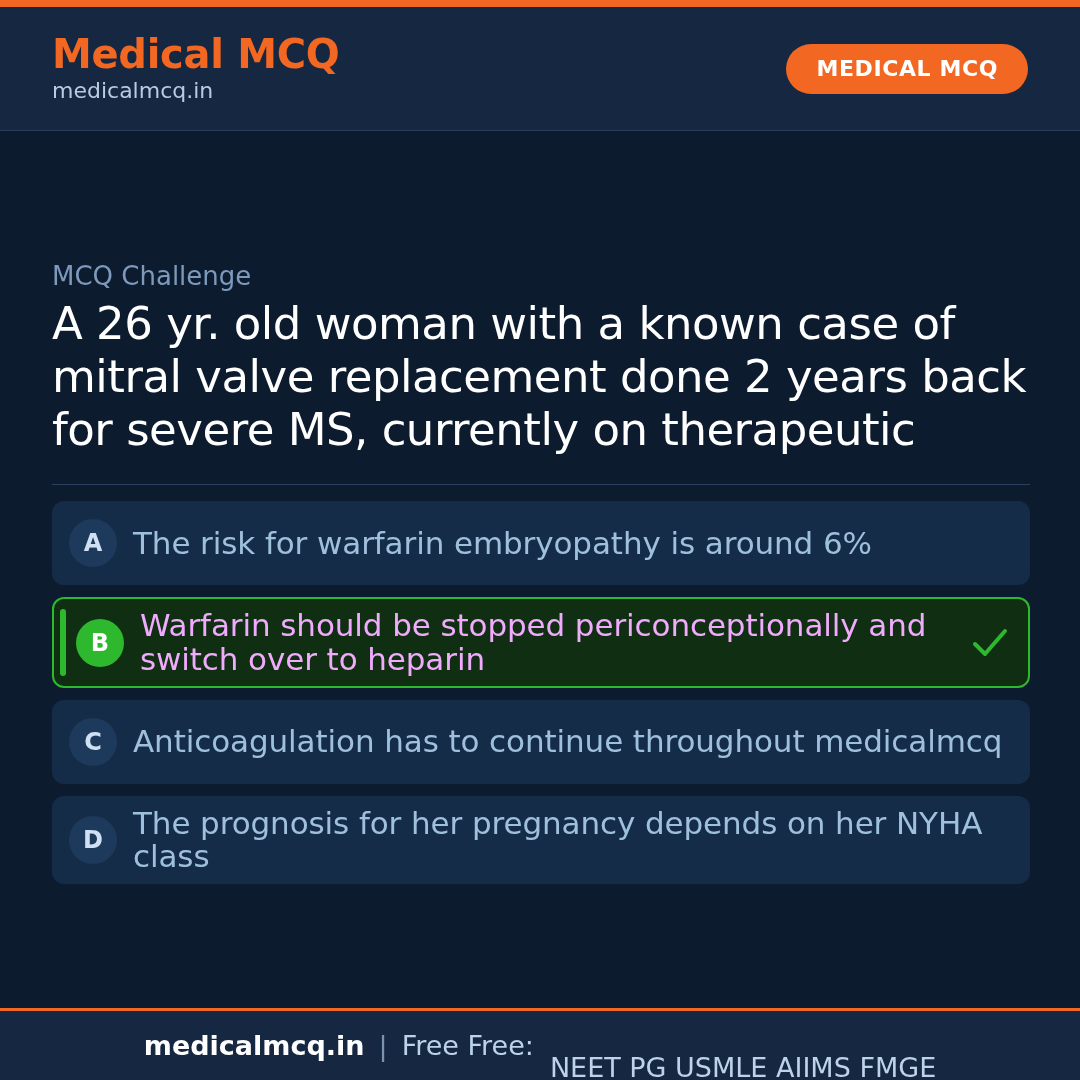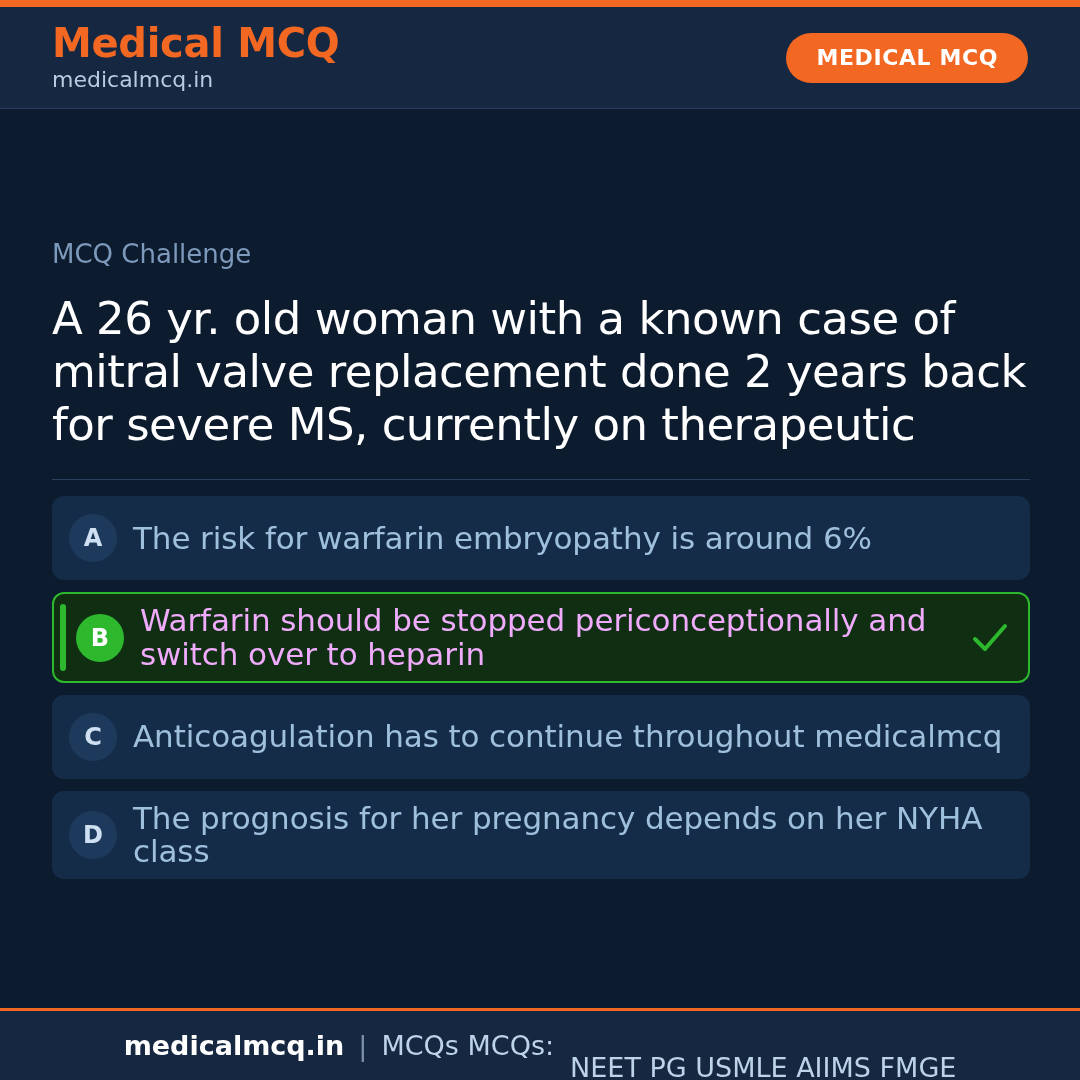--- a/index.html
+++ b/index.html
@@ -19,21 +19,21 @@
   
   .top-accent {
     height: 7px;
     background: #f26722;
     width: 100%;
     flex: 0 0 auto;
   }
 
   
   .header {
-    height: 102px;
+    height: 124px;
     flex: 0 0 auto;
     background: #152741;
     border-bottom: 1px solid #2a3d5c;
     display: flex;
     align-items: center;
     justify-content: space-between;
     padding: 0 52px;
     position: relative;
   }
   .brand-block { display: flex; flex-direction: column; justify-content: center; }
@@ -66,21 +66,21 @@
   .main {
     flex: 1 1 auto;
     padding: 130px 52px 0 52px;
     display: flex;
     flex-direction: column;
     position: relative;
   }
   .kicker {
     font-size: 26px;
     color: #7d99bb;
-    margin-bottom: 22px;
+    margin-bottom: 5px;
     line-height: 1.2;
   }
   .question {
     font-size: 45px;
     font-weight: normal;
     color: #ffffff;
     line-height: 1.18;
     letter-spacing: -0.5px;
     max-width: 975px;
   }
@@ -213,17 +213,17 @@
         <div class="opt-letter">D</div>
         <div class="opt-text">The prognosis for her pregnancy depends on her NYHA class</div>
       </div>
 
     </div>
   </div>
 
   <div class="footer">
     <span class="footer-text footer-site">medicalmcq.in</span>
     <span class="footer-text footer-sep">|</span>
-    <span class="footer-text">MCQs MCQs:</span>
+    <span class="footer-text">Free Free:</span>
     <span class="footer-text footer-exam">NEET PG  USMLE  AIIMS  FMGE</span>
   </div>
 
 </div>
 
 </body></html>

